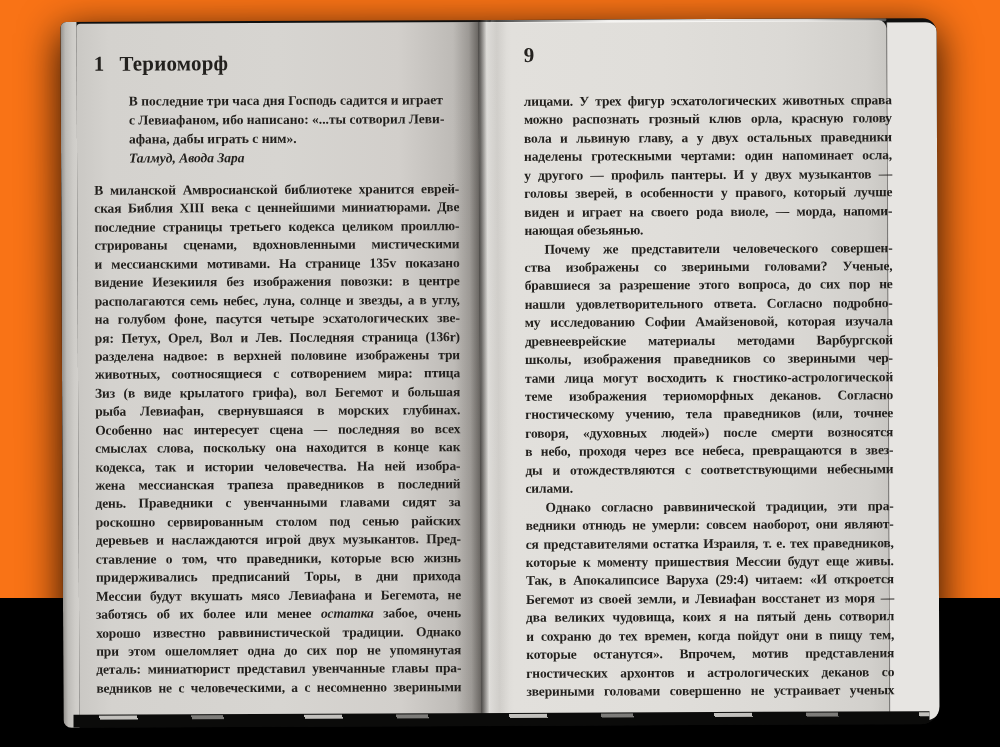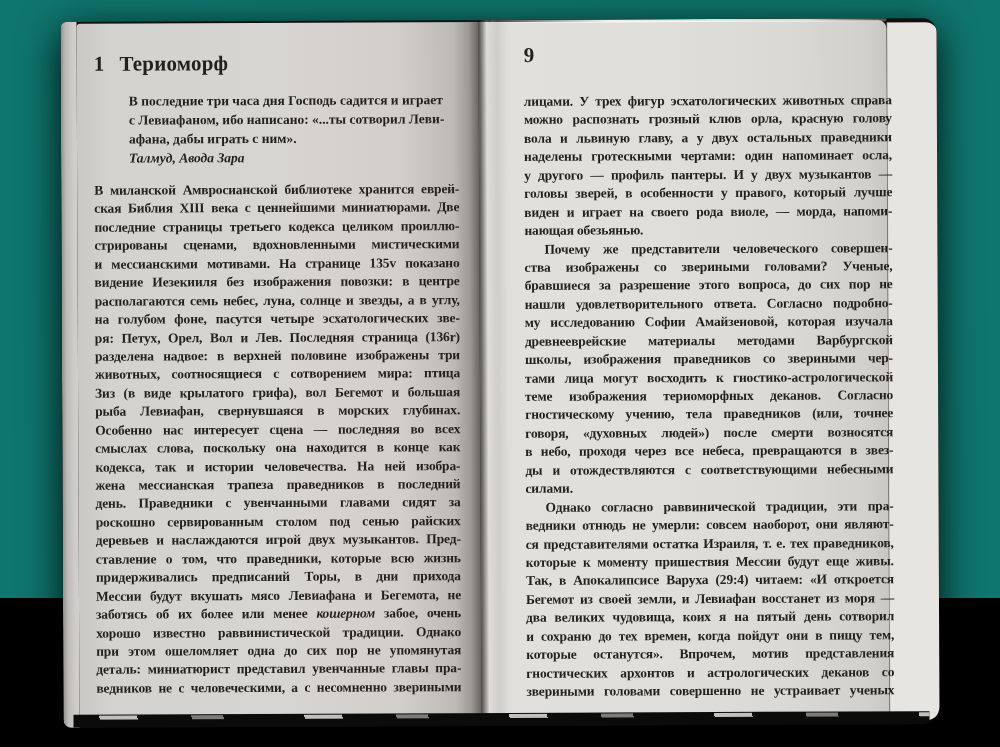--- a/index.html
+++ b/index.html
@@ -2,21 +2,21 @@
 <html lang="ru"><head>
 <meta charset="utf-8">
 <style>
   html,body{margin:0;padding:0;}
   body{
     width:1000px;height:747px;
     background:#000;
     overflow:hidden;
     font-family:"Liberation Serif", serif;
   }
-  .stage{position:relative;width:1000px;height:598px;background:#0f766e;}
+  .stage{position:relative;width:1000px;height:598px;background:#f97316;}
   .book{
     position:absolute;left:62px;top:20px;width:876px;height:706px;
     transform:rotate(-0.25deg);
     border-radius:6px 14px 18px 8px;
     background:#101010;
     box-shadow:0 10px 40px rgba(0,0,0,0.9);
     overflow:hidden;
   }
   .left-edge{
     position:absolute;left:0;top:0;width:16px;height:100%;
@@ -150,21 +150,21 @@
           <div class="line">Особенно нас интересует сцена — последняя во всех</div>
           <div class="line">смыслах слова, поскольку она находится в конце как</div>
           <div class="line">кодекса, так и истории человечества. На ней изобра-</div>
           <div class="line">жена мессианская трапеза праведников в последний</div>
           <div class="line">день. Праведники с увенчанными главами сидят за</div>
           <div class="line">роскошно сервированным столом под сенью райских</div>
           <div class="line">деревьев и наслаждаются игрой двух музыкантов. Пред-</div>
           <div class="line">ставление о том, что праведники, которые всю жизнь</div>
           <div class="line">придерживались предписаний Торы, в дни прихода</div>
           <div class="line">Мессии будут вкушать мясо Левиафана и Бегемота, не</div>
-          <div class="line">заботясь об их более или менее <i>кошерном</i> забое, очень</div>
+          <div class="line">заботясь об их более или менее <i>остатка</i> забое, очень</div>
           <div class="line">хорошо известно раввинистической традиции. Однако</div>
           <div class="line">при этом ошеломляет одна до сих пор не упомянутая</div>
           <div class="line">деталь: миниатюрист представил увенчанные главы пра-</div>
           <div class="line">ведников не с человеческими, а с несомненно звериными</div>
         </div>
     </div>
 
     <div class="text-col col-right">
       <div class="page-number">9</div>
       <div class="para j-notlast">

